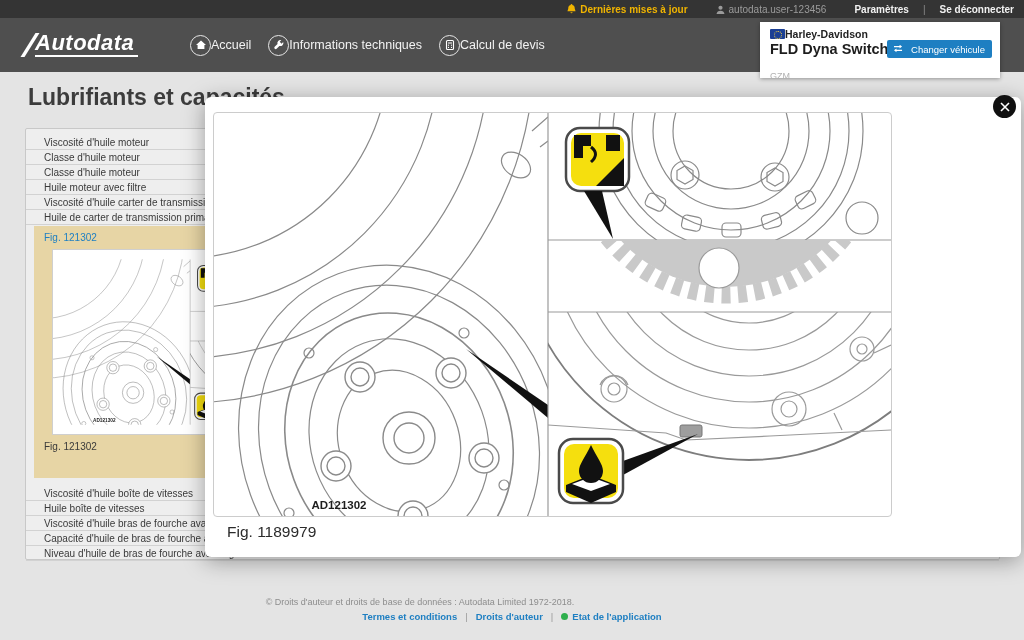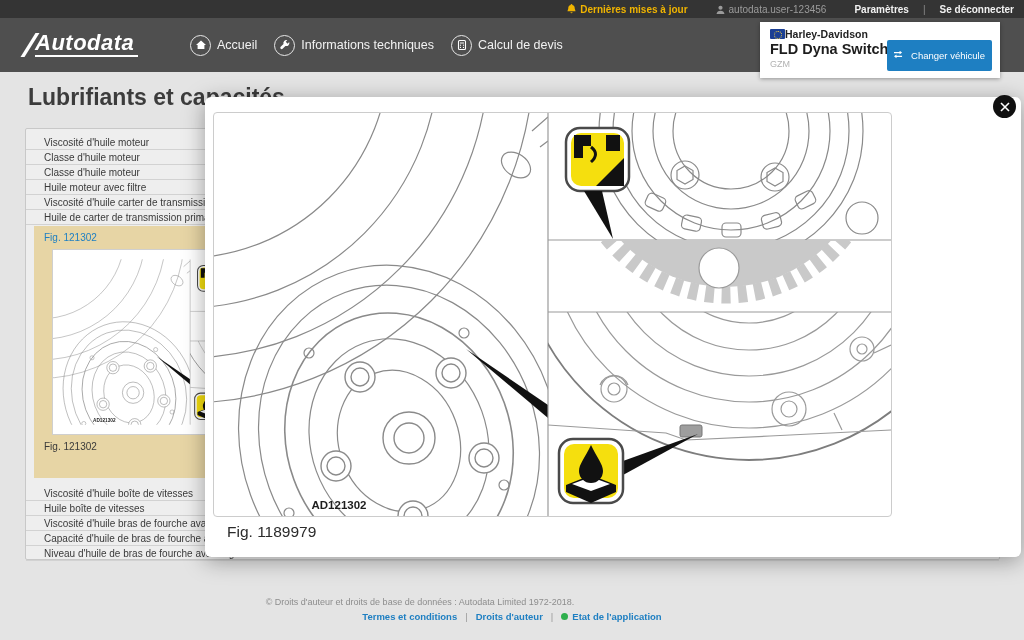--- a/index.html
+++ b/index.html
@@ -15,34 +15,34 @@
   .tb-link { color:#f2f2f2; font-weight:bold; }
   .tb-sep { color:#8a8a8a; font-size:10px; }
 
   
   .nav { position:absolute; left:0; top:18px; width:1024px; height:54px; background:#4f4f4f; }
   .brand { position:absolute; left:28px; top:13px; display:flex; align-items:flex-end; cursor:pointer; }
   .brand .slash { display:inline-block; width:4px; height:24px; background:#fff; transform:skewX(-32deg); margin-right:3px; }
   .brand .word { color:#fff; font-size:22px; font-weight:bold; font-style:italic; letter-spacing:.5px;
                  border-bottom:2px solid #fff; line-height:24px; padding-right:4px;}
   .navmenu { position:absolute; left:190px; top:0; height:54px; display:flex; align-items:center; gap:17px; }
-  .navitem { display:flex; align-items:center; gap:6px; color:#f2f2f2; font-size:12.5px; cursor:pointer; }
+  .navitem { display:flex; align-items:center; color:#f2f2f2; font-size:12.5px; cursor:pointer; }
   .circ { width:21px; height:21px; border:1.4px solid #e8e8e8; border-radius:50%;
           display:flex; align-items:center; justify-content:center; flex:0 0 auto; }
 
   
   .vcard { position:absolute; left:760px; top:22px; width:240px; height:56px; background:#fff;
            box-shadow:0 1px 4px rgba(0,0,0,.35); padding:6px 10px; z-index:5; }
   .vmake { display:flex; align-items:center; font-size:10.5px; font-weight:bold; color:#222; }
   .vflag { width:15px; height:10px; background:#1b3f94; border-radius:1px; position:relative; display:inline-block; }
   .vflag:after { content:""; position:absolute; left:4px; top:2px; width:6px; height:6px;
                  border:1px dotted #f4d33f; border-radius:50%; }
   .vmodel { font-size:14.5px; font-weight:bold; color:#1d1d1d; margin-top:1px; white-space:nowrap; }
-  .vcode { font-size:9px; color:#b2b2b2; margin-top:2px; }
-  .vchange { position:absolute; right:8px; top:18px; height:31px; background:#1e7fc2; color:#fff;
+  .vcode { font-size:9px; color:#b2b2b2; margin-top:14px; }
+  .vchange { position:absolute; right:8px; top:18px; height:18px; background:#1e7fc2; color:#fff;
              font-size:9.5px; border:none; border-radius:2px; display:flex; align-items:center; gap:4px;
              padding:0 7px; cursor:pointer; }
 
   
   .page-title { position:absolute; left:28px; top:84px; font-size:23px; color:#3c3c3c; }
   .openall { position:absolute; left:922px; top:100px; display:flex; align-items:center; gap:16px; cursor:pointer; }
   .print-btn { width:24px; height:24px; background:#2583c5; border-radius:3px; border:none;
                display:flex; align-items:center; justify-content:center; cursor:pointer; }
   .openall-label { color:#1e7fc2; font-size:12px; }
 

